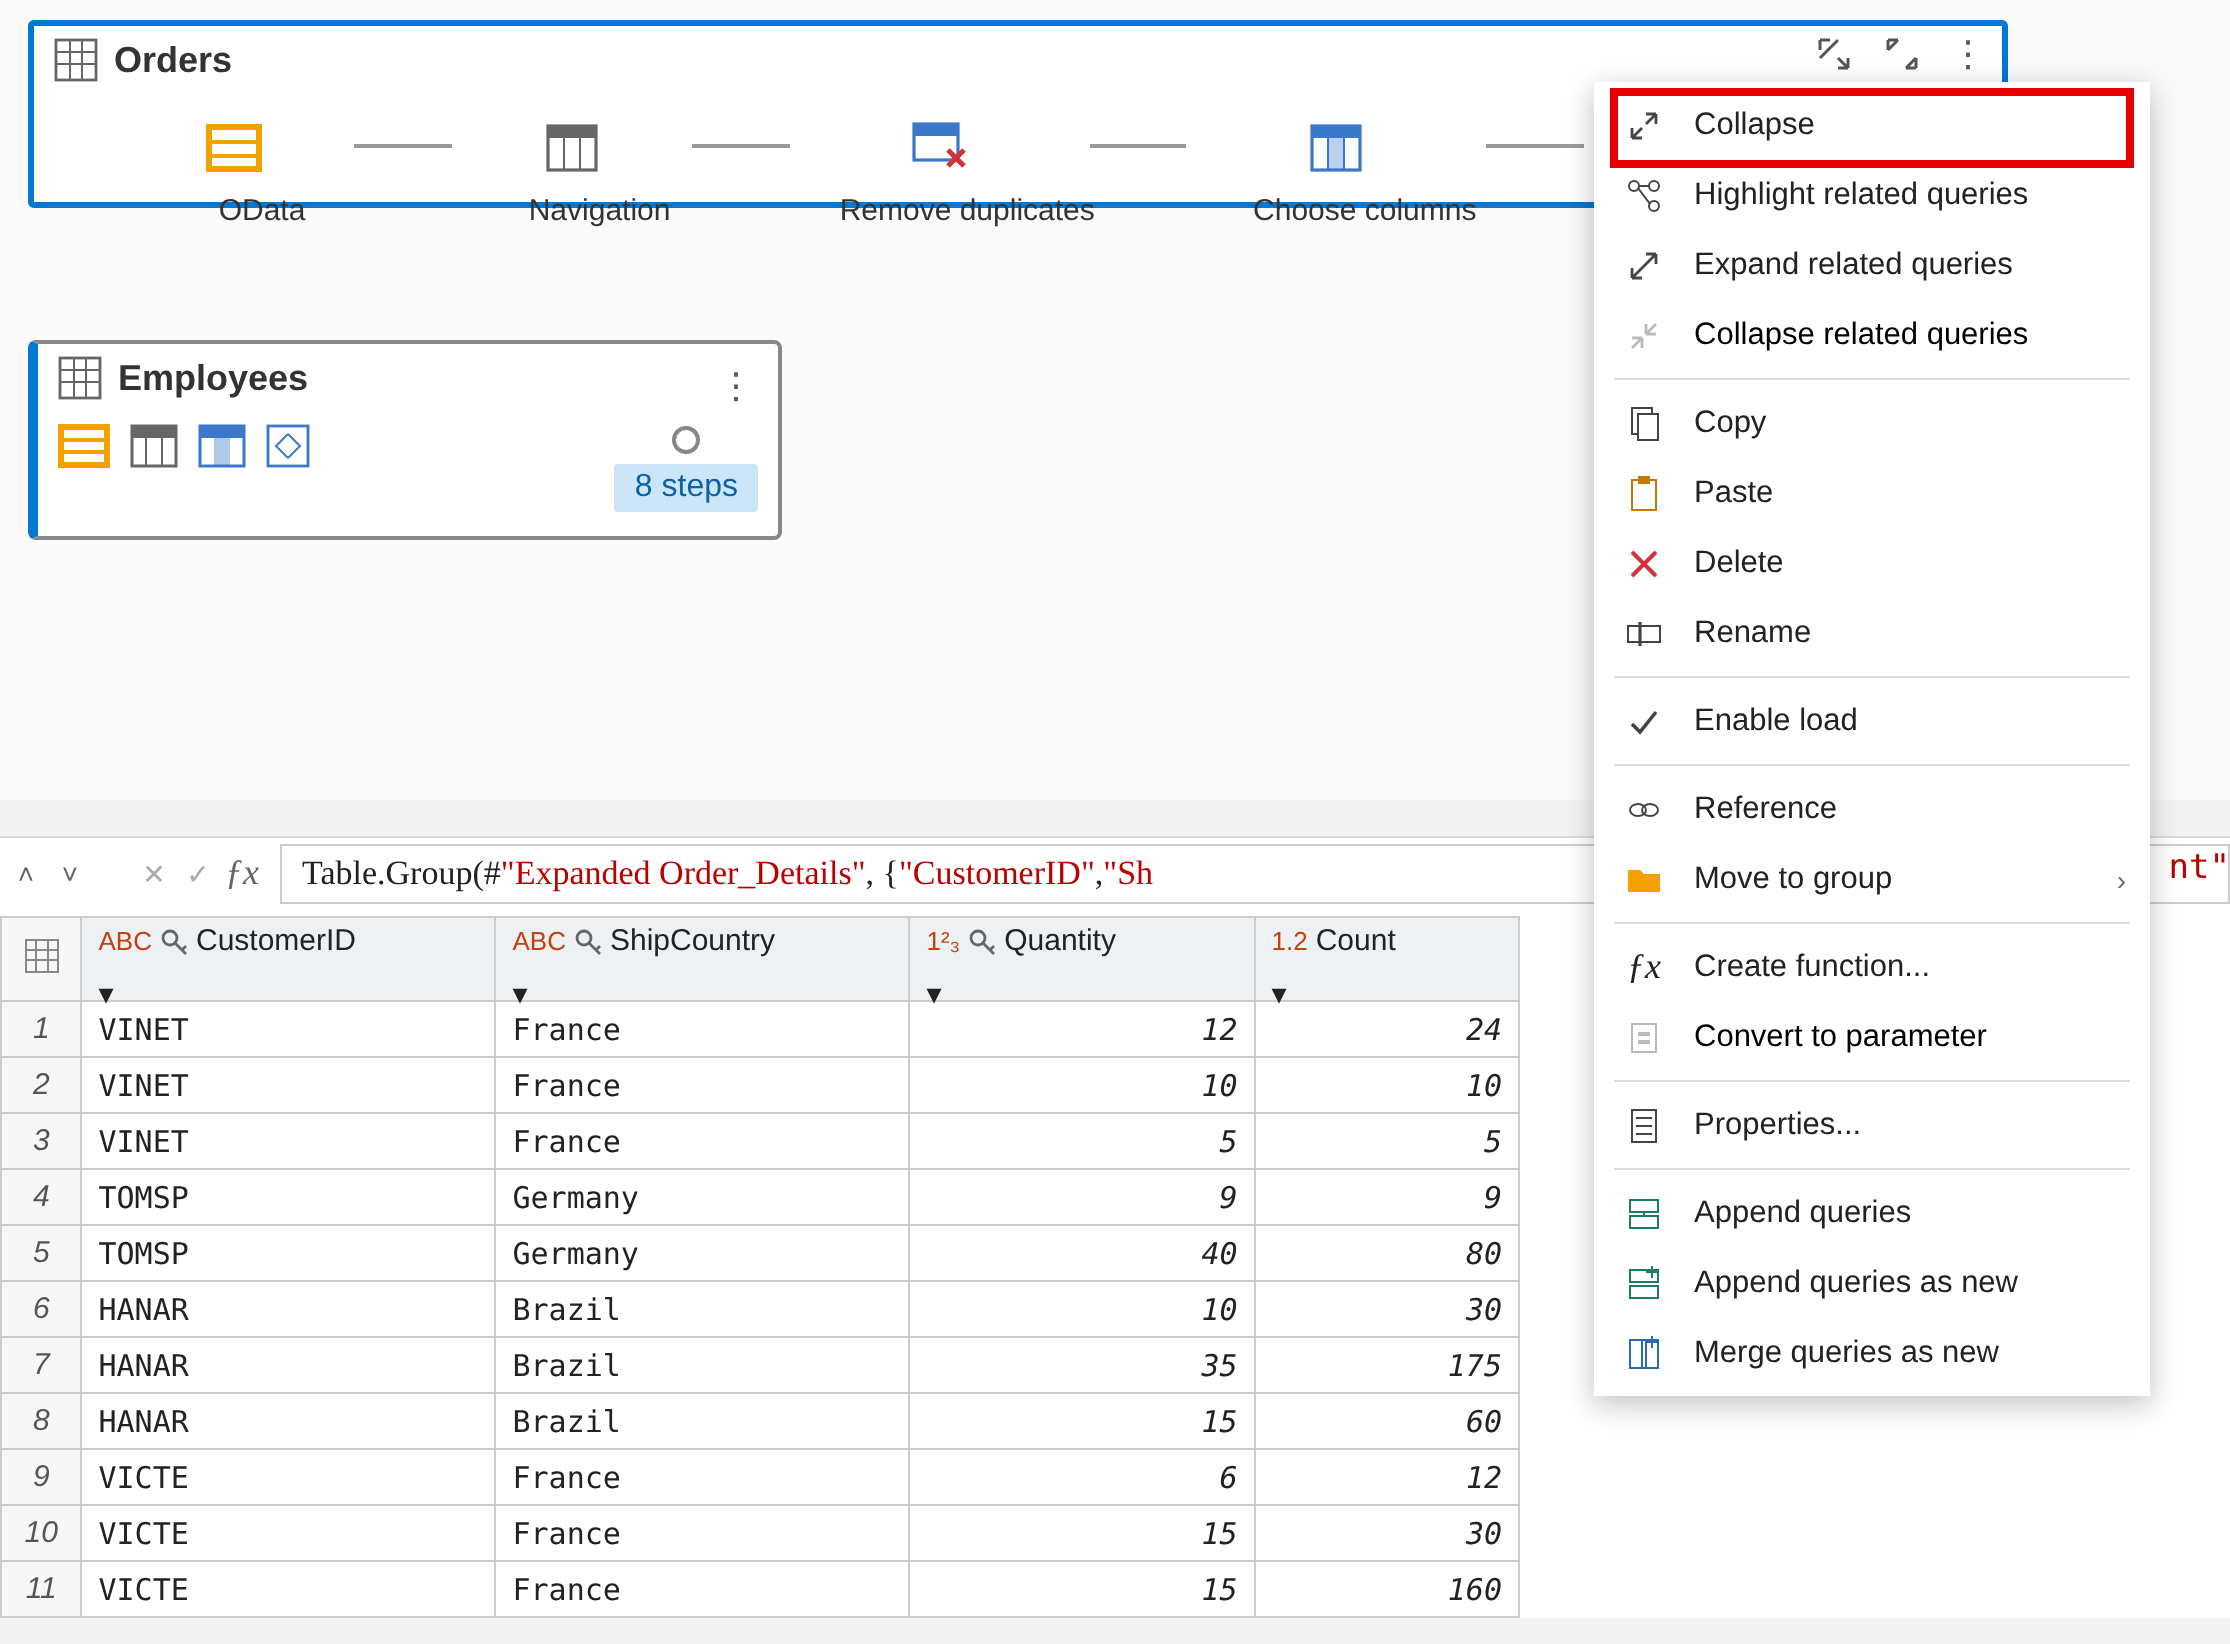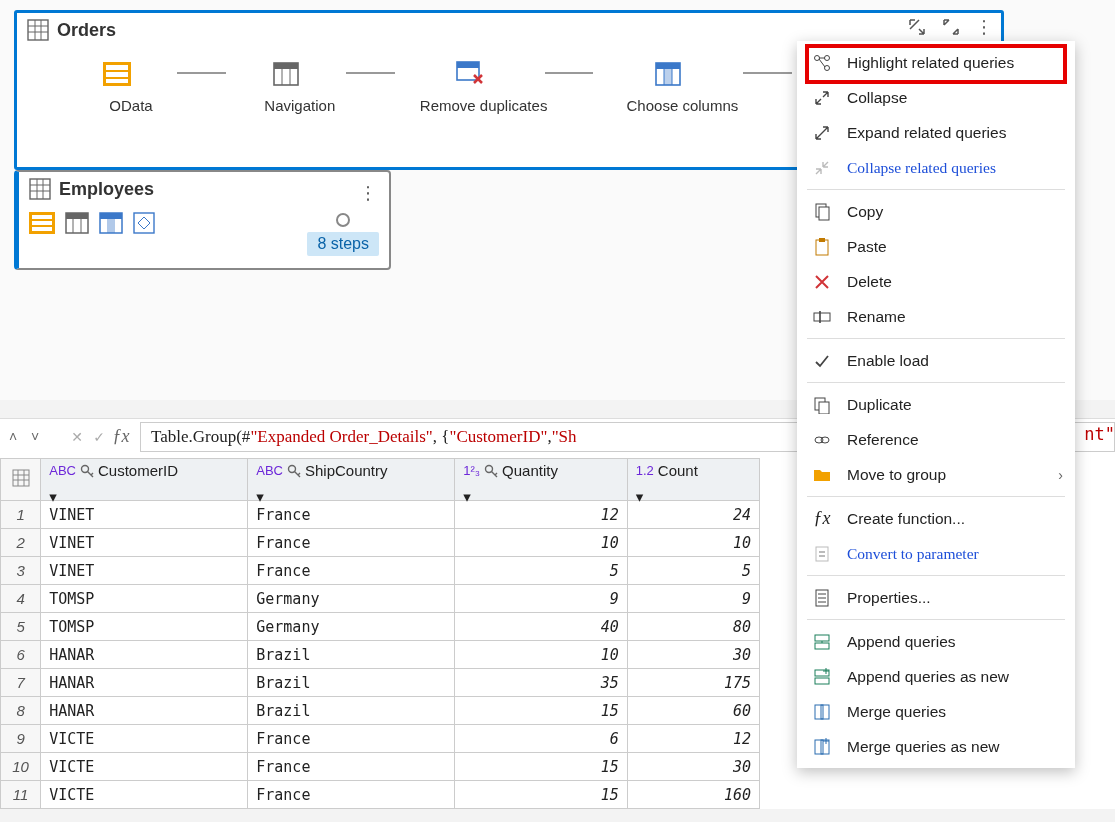--- a/index.html
+++ b/index.html
@@ -26,21 +26,21 @@
   .query-node {
     position: absolute;
     background: #fff;
     border: 3px solid #0078d4;
     border-radius: 4px;
   }
   .orders-node {
     left: 14px;
     top: 10px;
     width: 990px;
-    height: 160px;
+    height: 94px;
     border-radius: 3px;
   }
   .employees-node {
     left: 14px;
     top: 170px;
     width: 377px;
     height: 100px;
     border: 2px solid #888;
     border-left: 5px solid #0078d4;
   }
@@ -218,21 +218,21 @@
   .ctx-item {
     display: flex;
     align-items: center;
     height: 35px;
     padding: 0 14px 0 14px;
     font-size: 15.5px;
     color: #222;
     position: relative;
     cursor: pointer;
   }
-  .ctx-item.disabled { color: #1d4ed8; cursor: default; font-family: Liberation Serif, serif; }
+  .ctx-item.disabled { color: #000000; cursor: default; }
   .ctx-icon {
     width: 22px;
     height: 22px;
     margin-right: 14px;
     display: flex;
     align-items: center;
     justify-content: center;
     flex: none;
   }
   .ctx-sep {
@@ -251,21 +251,21 @@
     left: 805px;
     top: 44px;
     width: 262px;
     height: 40px;
     border: 4px solid #e60000;
     z-index: 60;
     pointer-events: none;
   }
   .type-lbl {
     font-size: 13px;
-    color: #6d28d9;
+    color: #c2410c;
   }
   .fx {
     font-family: 'Times New Roman', serif;
     font-style: italic;
     font-size: 18px;
   }
 </style>
 </head>
 <body>
 
@@ -546,39 +546,39 @@
           <td class="num">160</td>
         </tr>
       </tbody>
   </table>
 </div>
 
 <div class="ctx-menu">
   <div class="ctx-item">
     <span class="ctx-icon">
         <svg width="18" height="18">
+          <path d="M3 15 L8 10 M3 15v-5 M3 15h5 M15 3 L10 8 M15 3v5 M15 3h-5" stroke="#444" fill="none" stroke-width="1.4"></path>
+        </svg>
+      </span>
+    <span>Collapse</span>
+  </div>
+  <div class="ctx-item">
+    <span class="ctx-icon">
+        <svg width="18" height="18">
           <circle cx="4" cy="4" r="2.5" fill="none" stroke="#444"></circle>
           <circle cx="14" cy="4" r="2.5" fill="none" stroke="#444"></circle>
           <circle cx="14" cy="14" r="2.5" fill="none" stroke="#444"></circle>
           <path d="M6 4h6 M6 5l6 8" stroke="#444"></path>
         </svg>
       </span>
     <span>Highlight related queries</span>
   </div>
   <div class="ctx-item">
     <span class="ctx-icon">
         <svg width="18" height="18">
-          <path d="M3 15 L8 10 M3 15v-5 M3 15h5 M15 3 L10 8 M15 3v5 M15 3h-5" stroke="#444" fill="none" stroke-width="1.4"></path>
-        </svg>
-      </span>
-    <span>Collapse</span>
-  </div>
-  <div class="ctx-item">
-    <span class="ctx-icon">
-        <svg width="18" height="18">
           <path d="M3 15 L15 3 M15 3h-5 M15 3v5 M3 15h5 M3 15v-5" stroke="#444" fill="none" stroke-width="1.4"></path>
         </svg>
       </span>
     <span>Expand related queries</span>
   </div>
   <div class="ctx-item disabled">
     <span class="ctx-icon">
         <svg width="18" height="18">
           <path d="M3 15 L8 10 M8 10v5 M8 10h-5 M15 3 L10 8 M10 8v-5 M10 8h5" stroke="#bbb" fill="none" stroke-width="1.4"></path>
         </svg>
@@ -624,29 +624,20 @@
   <div class="ctx-sep"></div>
   <div class="ctx-item">
     <span class="ctx-icon">
         <svg width="16" height="16">
           <path d="M2 9 L6 13 L14 3" stroke="#444" fill="none" stroke-width="1.8"></path>
         </svg>
       </span>
     <span>Enable load</span>
   </div>
   <div class="ctx-sep"></div>
-  <div class="ctx-item">
-    <span class="ctx-icon">
-        <svg width="18" height="18">
-          <rect x="2" y="2" width="10" height="12" fill="none" stroke="#444"></rect>
-          <rect x="6" y="6" width="10" height="12" fill="#fff" stroke="#444"></rect>
-        </svg>
-      </span>
-    <span>Duplicate</span>
-  </div>
   <div class="ctx-item">
     <span class="ctx-icon">
         <svg width="18" height="18">
           <ellipse cx="6" cy="9" rx="4" ry="3" fill="none" stroke="#444"></ellipse>
           <ellipse cx="12" cy="9" rx="4" ry="3" fill="none" stroke="#444"></ellipse>
         </svg>
       </span>
     <span>Reference</span>
   </div>
   <div class="ctx-item">
@@ -704,29 +695,20 @@
           <path d="M13 0v6 M10 3h6" stroke="#1a7f5a"></path>
         </svg>
       </span>
     <span>Append queries as new</span>
   </div>
   <div class="ctx-item">
     <span class="ctx-icon">
         <svg width="18" height="18">
           <rect x="2" y="2" width="8" height="14" fill="none" stroke="#2b6cb0"></rect>
           <rect x="8" y="2" width="8" height="14" fill="none" stroke="#2b6cb0"></rect>
-        </svg>
-      </span>
-    <span>Merge queries</span>
-  </div>
-  <div class="ctx-item">
-    <span class="ctx-icon">
-        <svg width="18" height="18">
-          <rect x="2" y="2" width="8" height="14" fill="none" stroke="#2b6cb0"></rect>
-          <rect x="8" y="2" width="8" height="14" fill="none" stroke="#2b6cb0"></rect>
           <path d="M13 0v6 M10 3h6" stroke="#2b6cb0"></path>
         </svg>
       </span>
     <span>Merge queries as new</span>
   </div>
 </div>
 
 <div class="hlrect"></div>
 
 </body></html>

